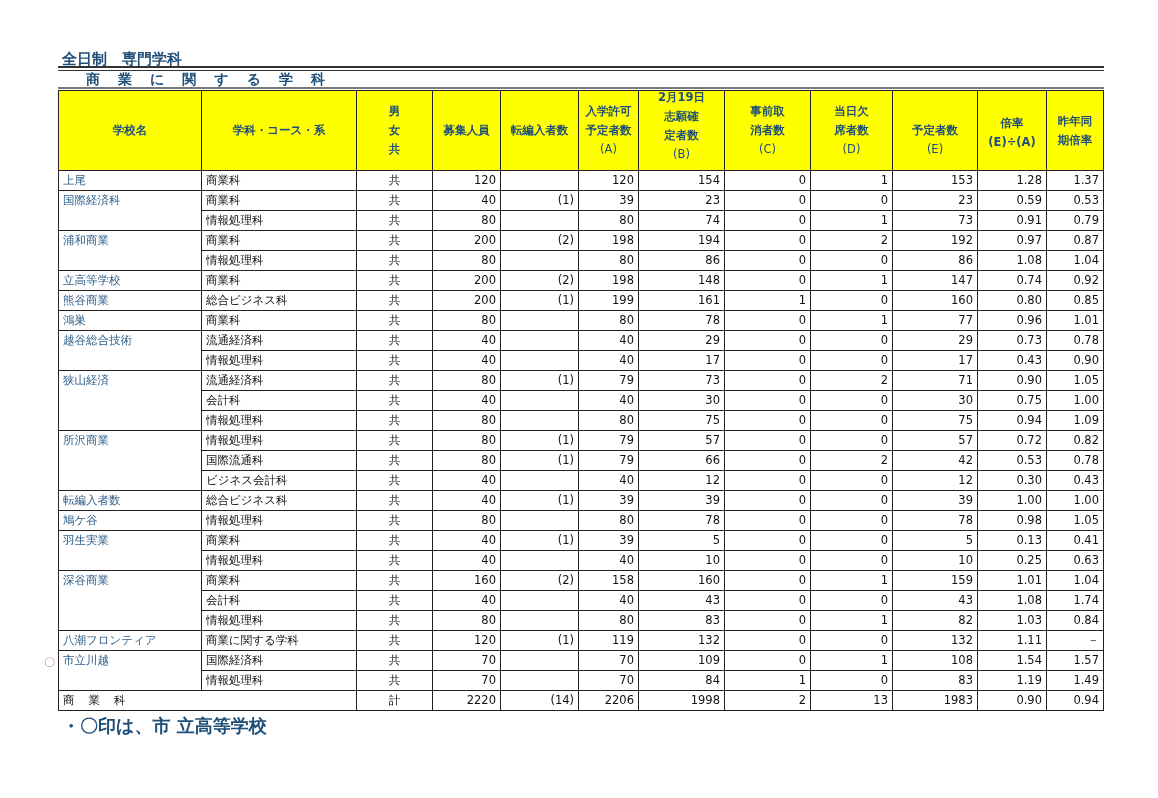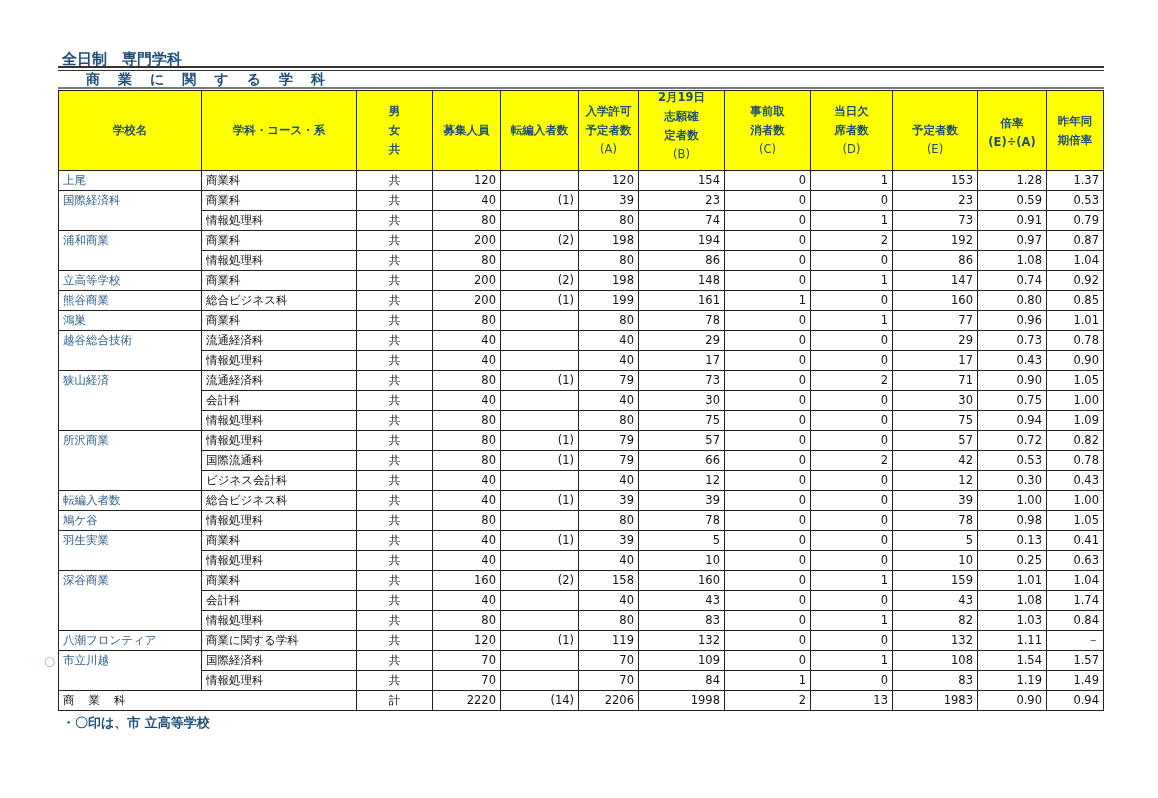--- a/index.html
+++ b/index.html
@@ -21,21 +21,21 @@
   table.main th { background:#ffff00; color:#1f4e79; font-weight:bold; font-size:11.5px;
                   text-align:center; height:79px; line-height:19px; padding:0 2px; vertical-align:middle; }
   th .top-note { display:block; margin-top:-10px; }
   td.school { color:#2e5f8a; border-bottom:none; border-top:1px solid #222; vertical-align:top; }
   td.dept { color:#111; }
   td.gender { text-align:center; }
   td.num { text-align:right; }
   tr.total td { height:19px; }
   td.total-label { letter-spacing:14px; padding-left:38px; color:#111; }
   .marker { position:absolute; left:44px; top:655px; font-size:11px; color:#a0308a; }
-  .footnote { position:absolute; left:62px; top:714px; font-size:13px; font-weight:bold; color:#1f4e79; }
+  .footnote { position:absolute; left:62px; top:714px; font-size:18px; font-weight:bold; color:#1f4e79; }
 </style>
 </head>
 <body>
 
 <div class="title1">全日制　専門学科</div>
 <div class="rule-top"></div>
 <div class="rule-top2"></div>
 <div class="title2">商業に関する学科</div>
 <div class="rule-bot"></div>
 

